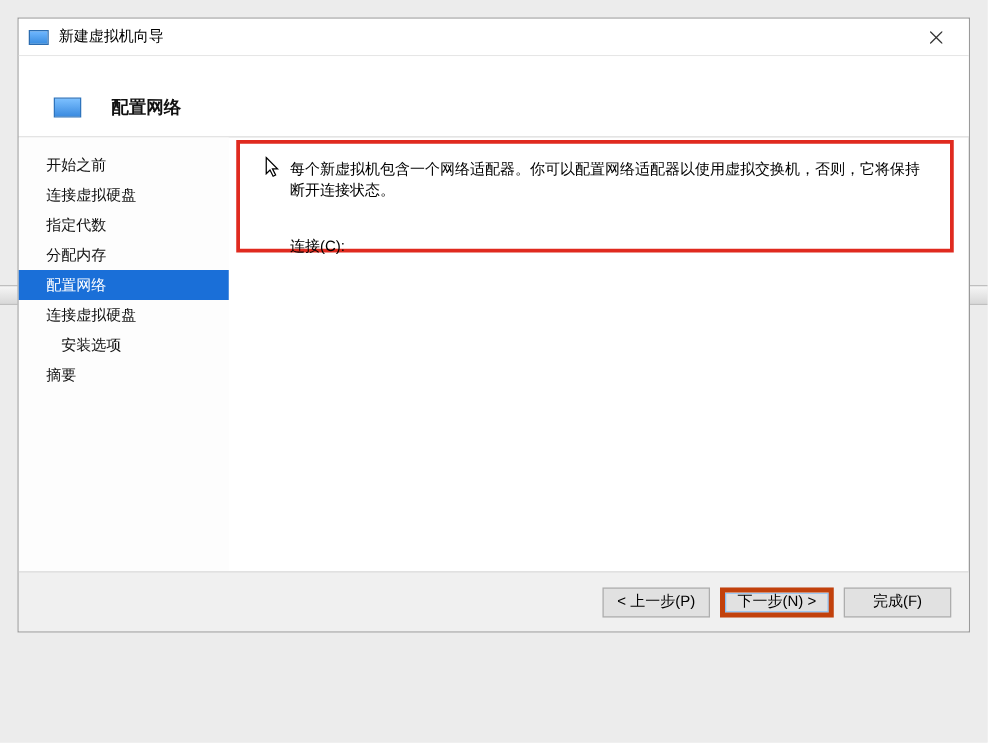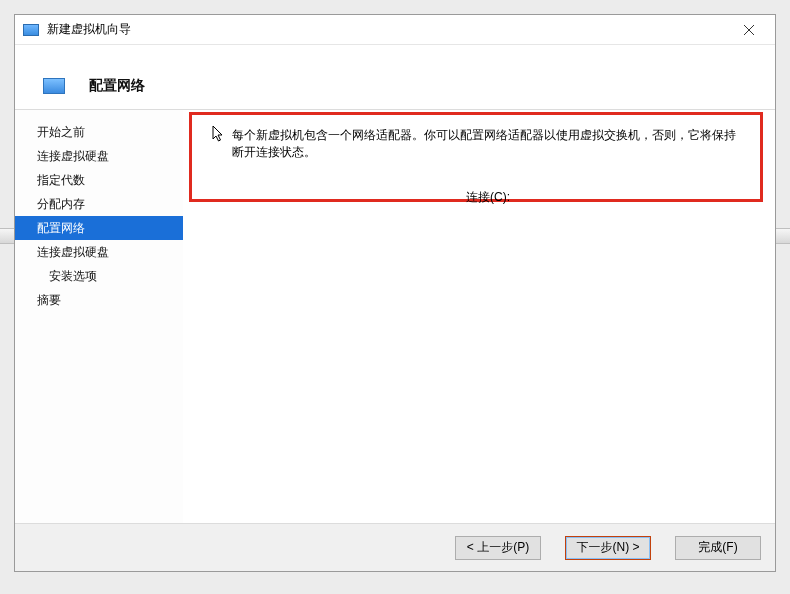--- a/index.html
+++ b/index.html
@@ -15,21 +15,21 @@
     position: absolute;
     left: 0; top: 228px;
     width: 790px; height: 16px;
     background: linear-gradient(#f6f6f6, #d8d8d8);
     border-top: 1px solid #bfbfbf;
     border-bottom: 1px solid #bfbfbf;
   }
   .dialog {
     position: absolute;
     left: 14px; top: 14px;
-    width: 762px; height: 558px;
+    width: 762px; height: 492px;
     background: #ffffff;
     border: 1px solid #9a9a9a;
     display: flex;
     flex-direction: column;
   }
   
   .titlebar {
     height: 30px;
     display: flex;
     align-items: center;
@@ -123,21 +123,20 @@
   }
   .desc {
     color: #000;
     line-height: 17px;
     margin-bottom: 28px;
   }
   .row {
     display: flex;
     align-items: center;
     gap: 12px;
-    flex-direction: column;
   }
   .row label { color: #000; }
   .combo {
     flex: 1;
     height: 22px;
     background: #e6e6e6;
     border: 1px solid #cfcfcf;
     color: #555;
     padding: 0 20px 0 8px;
     display: flex;
@@ -155,37 +154,37 @@
 
   
   .footer {
     height: 48px;
     border-top: 1px solid #dcdcdc;
     background: #f0f0f0;
     display: flex;
     align-items: center;
     justify-content: flex-end;
     padding: 12px 14px;
-    gap: 24px;
+    gap: 8px;
   }
   .btn {
     min-width: 86px;
     height: 24px;
     background: #e1e1e1;
     border: 1px solid #adadad;
     color: #000;
     font-size: 12px;
     display: inline-flex;
     align-items: center;
     justify-content: center;
     padding: 0 10px;
     cursor: default;
   }
   .btn.default {
-    border: 1px solid #c2410c;
+    border: 4px solid #c2410c;
     box-shadow: inset 0 0 0 1px #88bff5;
   }
 </style>
 </head>
 <body>
 
 <div class="backdrop"></div>
 
 <div class="dialog">
 

